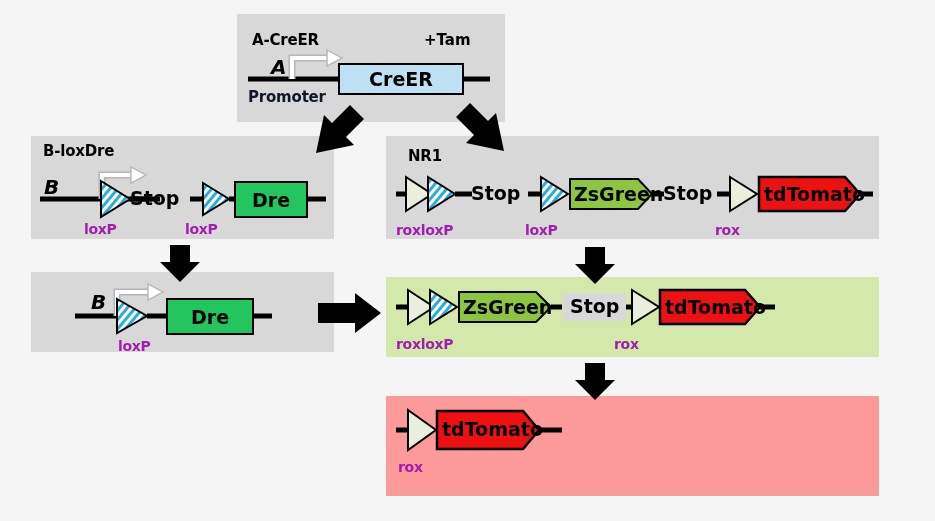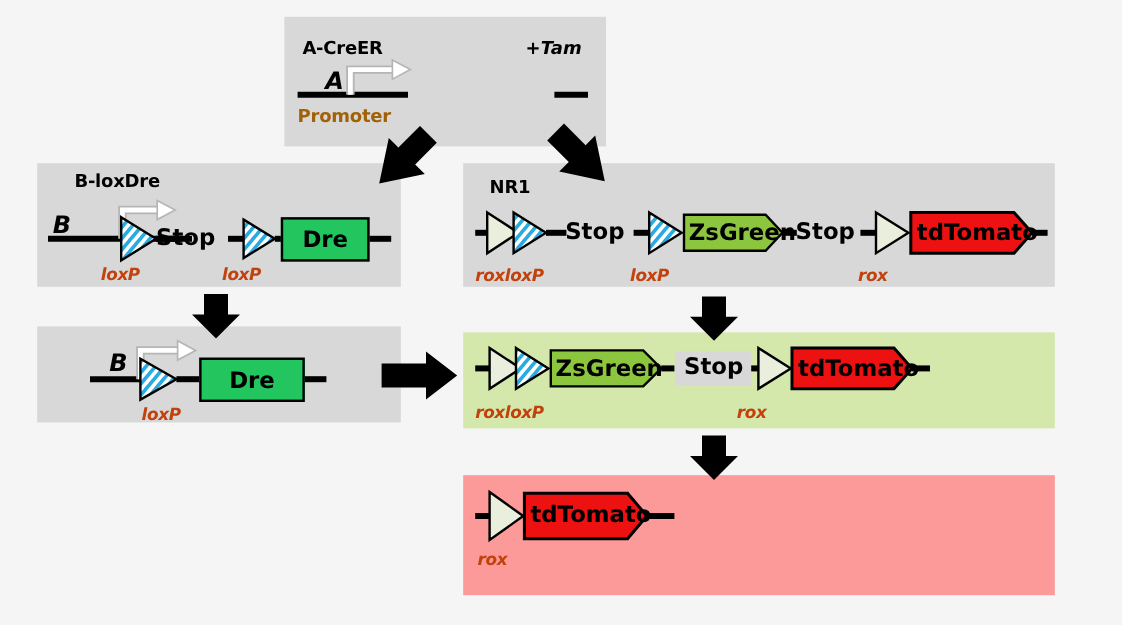--- a/index.html
+++ b/index.html
@@ -43,24 +43,23 @@
     font-size: 15px;
     color: #000;
     white-space: nowrap;
   }
 
   
   .site-label {
     position: absolute;
     font-weight: bold;
     font-size: 14px;
-    color: #c2410c;
+    color: #a21caf;
     white-space: nowrap;
     letter-spacing: -0.3px;
-    font-style: italic;
   }
 
   
   .stop-text {
     position: absolute;
     font-weight: bold;
     font-size: 19px;
     color: #000;
     white-space: nowrap;
     line-height: 1;
@@ -75,21 +74,21 @@
     position: absolute;
     font-style: italic;
     font-weight: bold;
     font-size: 20px;
     color: #000;
   }
   .promoter-label {
     position: absolute;
     font-weight: bold;
     font-size: 15px;
-    color: #a16207;
+    color: #0f172a;
     white-space: nowrap;
     letter-spacing: -0.2px;
   }
 
   
   .gene-box {
     position: absolute;
     box-sizing: border-box;
     border: 2px solid #000;
     display: flex;
@@ -129,22 +128,22 @@
 
   <div class="panel panel-gray" style="left:386px; top:136px; width:493px; height:103px;"></div>
 
   <div class="panel panel-gray" style="left:31px; top:272px; width:303px; height:80px;"></div>
 
   <div class="panel panel-green" style="left:386px; top:277px; width:493px; height:80px;"></div>
 
   <div class="panel panel-pink" style="left:386px; top:396px; width:493px; height:100px;"></div>
 
   <div class="panel-label" style="left:252px; top:31px;">A-CreER</div>
-  <div class="tam-label" style="left:438px; top:31px;font-style:italic;">+Tam</div>
-  <div class="panel-label" style="left:62px; top:142px;">B-loxDre</div>
+  <div class="tam-label" style="left:424px; top:31px;">+Tam</div>
+  <div class="panel-label" style="left:43px; top:142px;">B-loxDre</div>
   <div class="panel-label" style="left:408px; top:147px;">NR1</div>
 
   <svg class="svg-layer" viewBox="0 0 935 521" width="935" height="521" xmlns="http://www.w3.org/2000/svg">
     <defs>
 
       <pattern id="loxpHatch" patternUnits="userSpaceOnUse" width="6" height="6" patternTransform="rotate(40)">
         <rect width="6" height="6" fill="#ffffff"></rect>
         <rect width="3" height="6" fill="#29abe2"></rect>
       </pattern>
     </defs>
@@ -255,20 +254,21 @@
       <path d="M 318 303 L 355 303 L 355 293 L 381 313 L 355 333 L 355 323 L 318 323 Z" fill="#000000"></path>
     </g>
 
     <g>
       <path d="M 585 363 L 605 363 L 605 380 L 615 380 L 595 400 L 575 380 L 585 380 Z" fill="#000000"></path>
     </g>
   </svg>
 
   <div class="allele-letter" style="left:271px; top:55px;">A</div>
   <div class="promoter-label" style="left:248px; top:88px;">Promoter</div>
+  <div class="gene-box gene-creer" style="left:338px; top:63px; width:126px; height:32px;">CreER</div>
 
   <div class="allele-letter" style="left:44px; top:175px;">B</div>
   <div class="stop-text" style="left:130px; top:189px;">Stop</div>
   <div class="gene-box gene-dre" style="left:234px; top:181px; width:74px; height:37px;">Dre</div>
   <div class="site-label" style="left:84px; top:221px;">loxP</div>
   <div class="site-label" style="left:185px; top:221px;">loxP</div>
 
   <div class="stop-text" style="left:471px; top:184px;">Stop</div>
   <div class="gene-arrow-text" style="left:574px; top:183px; color:#000;">ZsGreen</div>
   <div class="stop-text" style="left:663px; top:184px;">Stop</div>

